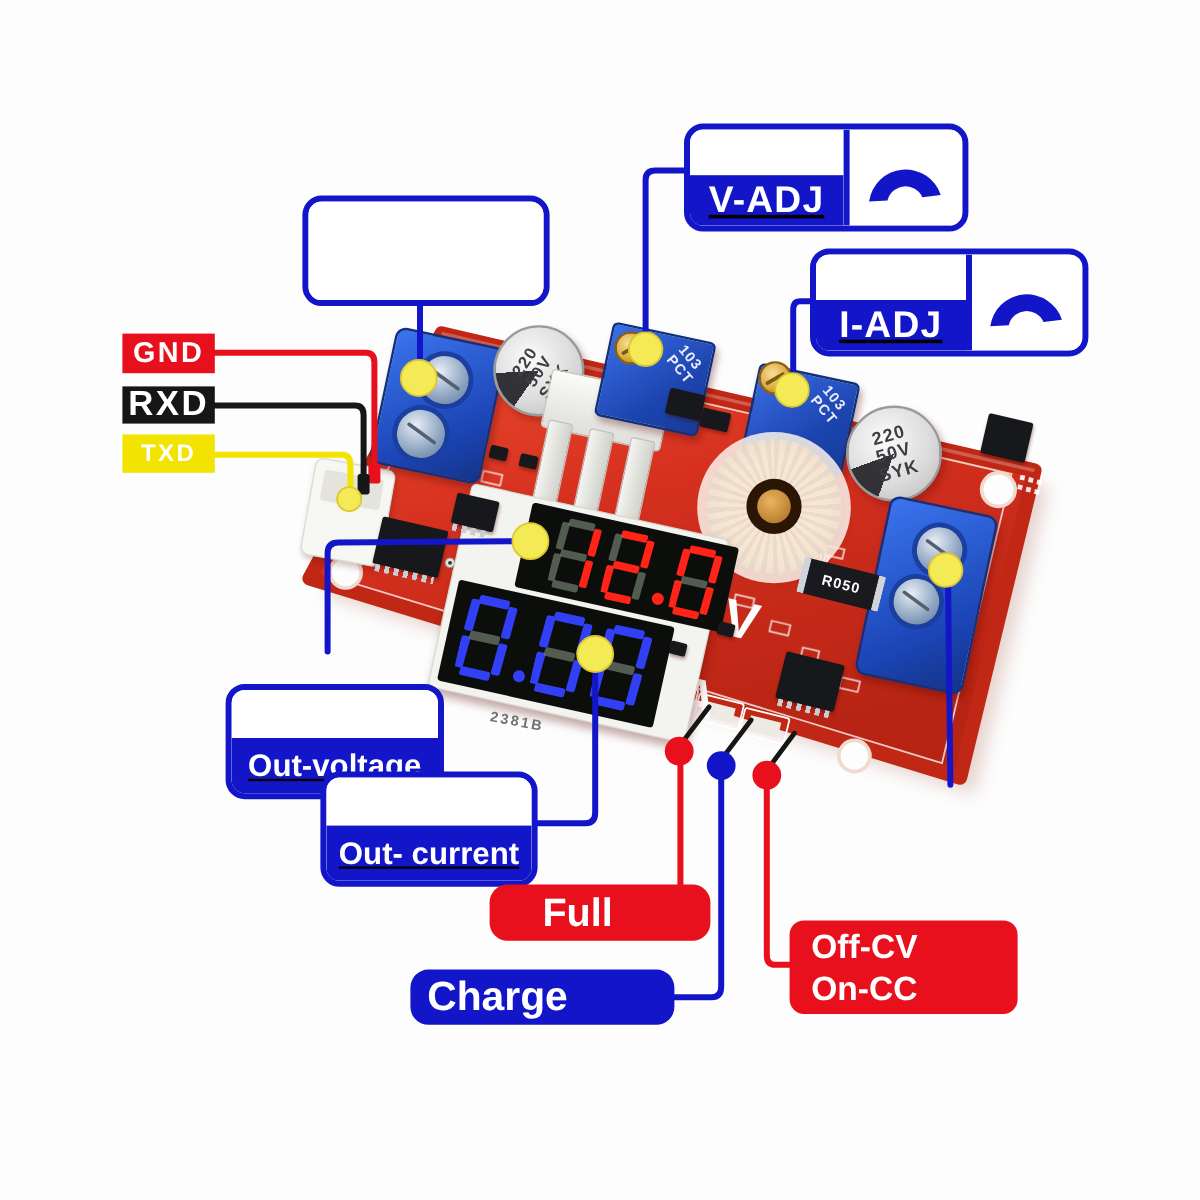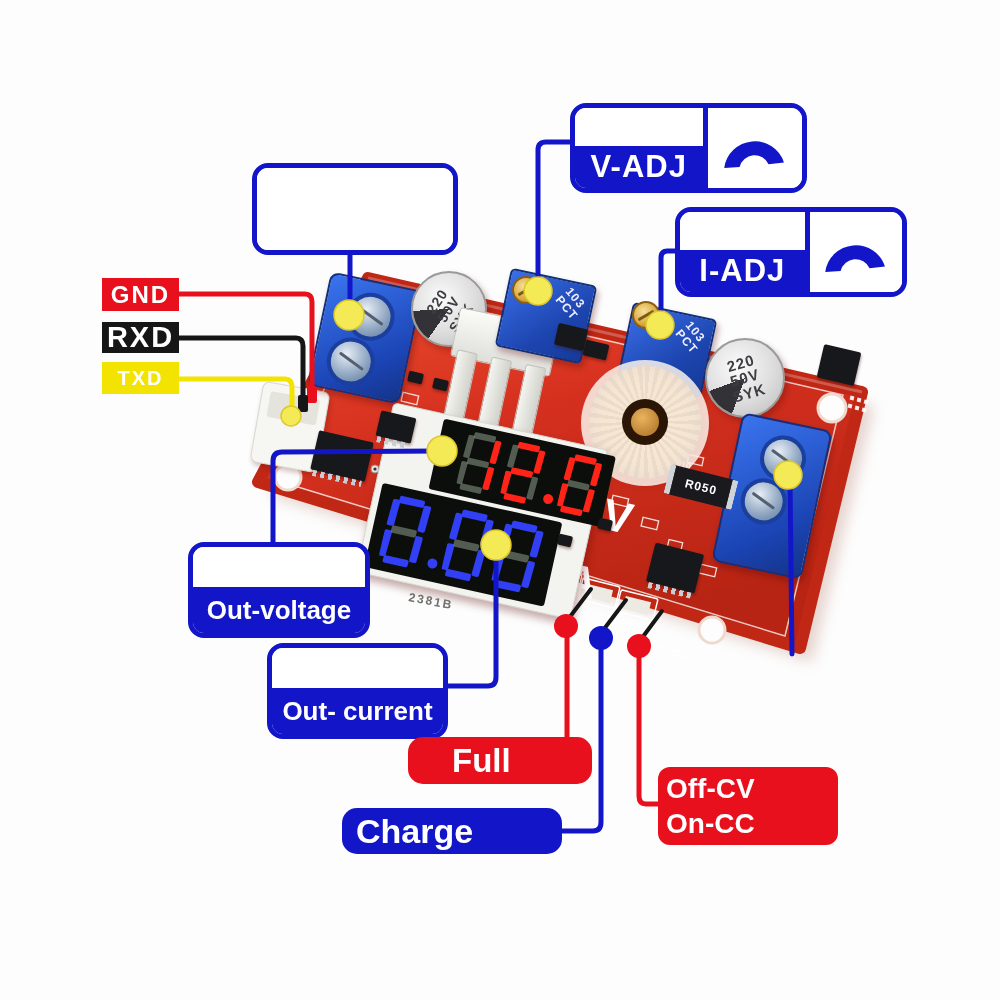--- a/index.html
+++ b/index.html
@@ -1,21 +1,21 @@
 <!DOCTYPE html>
 <html style="--callout-blue: #1316c8; --callout-red: #e8101c; --label-yellow: #f2e400; --label-black: #161616; --board-red: #d5301f; --marker-yellow: #f3ea55; --digit-red: #ff2417; --digit-blue: #3240f5;"><head>
 <meta charset="utf-8">
 <style>
   html,body{margin:0;padding:0;background:#fdfdfd;}
   .stage{position:relative;width:1000px;height:1000px;background:#fdfdfd;overflow:hidden;
          font-family:"Liberation Sans",sans-serif;}
   .stage svg.layer{position:absolute;left:0;top:0;pointer-events:none;}
   
   .callout{position:absolute;border:5px solid var(--callout-blue);border-radius:16px;background:#fff;
-           overflow:hidden;display:flex;flex-direction:column;z-index:40;}
+           overflow:hidden;display:flex;flex-direction:column;z-index:40;text-decoration:underline;}
   .callout .spacer{flex:1;background:#fff;}
   .callout .band{background:var(--callout-blue);color:#fff;font-weight:700;display:flex;
                  align-items:center;justify-content:center;letter-spacing:1px;}
   .callout.gauge{flex-direction:row;}
   .callout.gauge .lcell{flex:1.35;display:flex;flex-direction:column;}
   .callout.gauge .rcell{flex:1;border-left:5px solid var(--callout-blue);background:#fff;
                         display:flex;align-items:center;justify-content:center;}
   .solid{position:absolute;border-radius:15px;color:#fff;font-weight:700;display:flex;
          align-items:center;z-index:40;}
   .plain{position:absolute;color:#fff;font-weight:700;display:flex;align-items:center;
@@ -398,35 +398,35 @@
         <svg width="76" height="56" viewBox="0 0 84 60">
       <path d="M8,52 A34,34 0 0 1 74,46 L57,48 A17,17 0 0 0 25,51 Z" fill="#1316c8"></path>
         </svg>
       </div>
   </div>
 
   <div class="plain" style="left:102px;top:278px;width:77px;height:33px;background:var(--callout-red);font-size:24px">GND</div>
   <div class="plain" style="left:102px;top:322px;width:77px;height:31px;background:var(--label-black);font-size:29px">RXD</div>
   <div class="plain" style="left:102px;top:362px;width:77px;height:32px;background:var(--label-yellow);font-size:20px">TXD</div>
 
-  <div class="callout" style="left:188px;top:542px;width:172px;height:86px">
+  <div class="callout" style="left:188px;top:570px;width:172px;height:86px">
     <div class="spacer"></div>
     <div class="band" style="height:46px;font-size:26px;letter-spacing:0">Out-voltage</div>
   </div>
 
   <div class="callout" style="left:267px;top:643px;width:171px;height:86px">
     <div class="spacer"></div>
     <div class="band" style="height:46px;font-size:26px;letter-spacing:0">Out- current</div>
   </div>
 
   <div class="solid" style="left:408px;top:737px;width:140px;height:47px;background:var(--callout-red);font-size:33px;padding-left:44px">Full</div>
 
   <div class="solid" style="left:342px;top:808px;width:206px;height:46px;background:var(--callout-blue);font-size:34px;padding-left:14px">Charge</div>
 
-  <div class="solid" style="left:658px;top:767px;width:172px;height:78px;background:var(--callout-red);font-size:28px;padding-left:8px;border-radius:12px">
+  <div class="solid" style="left:658px;top:767px;width:172px;height:78px;background:var(--callout-red);font-size:28px;padding-left:18px;border-radius:12px">
     <div style="line-height:1.25">
       <div>Off-CV</div>
       <div>On-CC</div>
     </div>
   </div>
 
 
 </div>
 
 </body></html>

